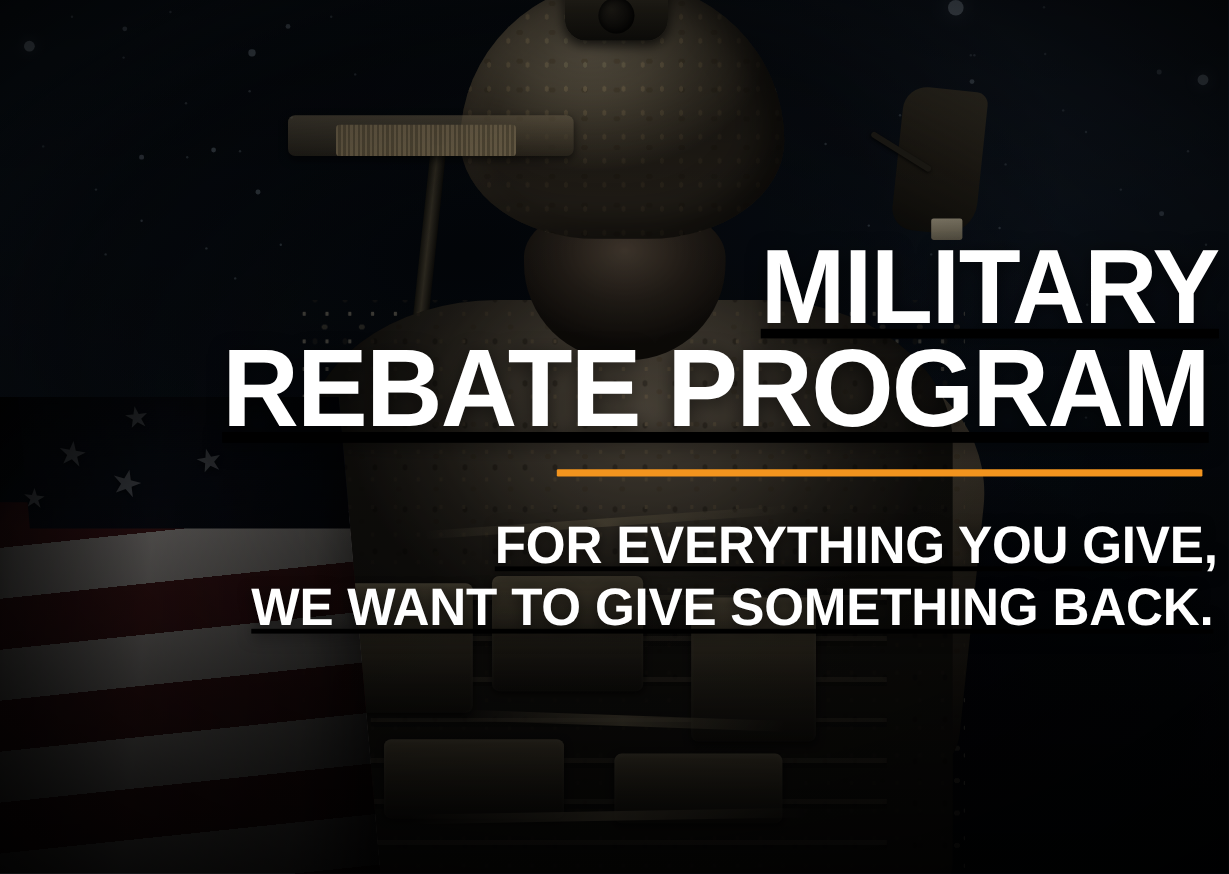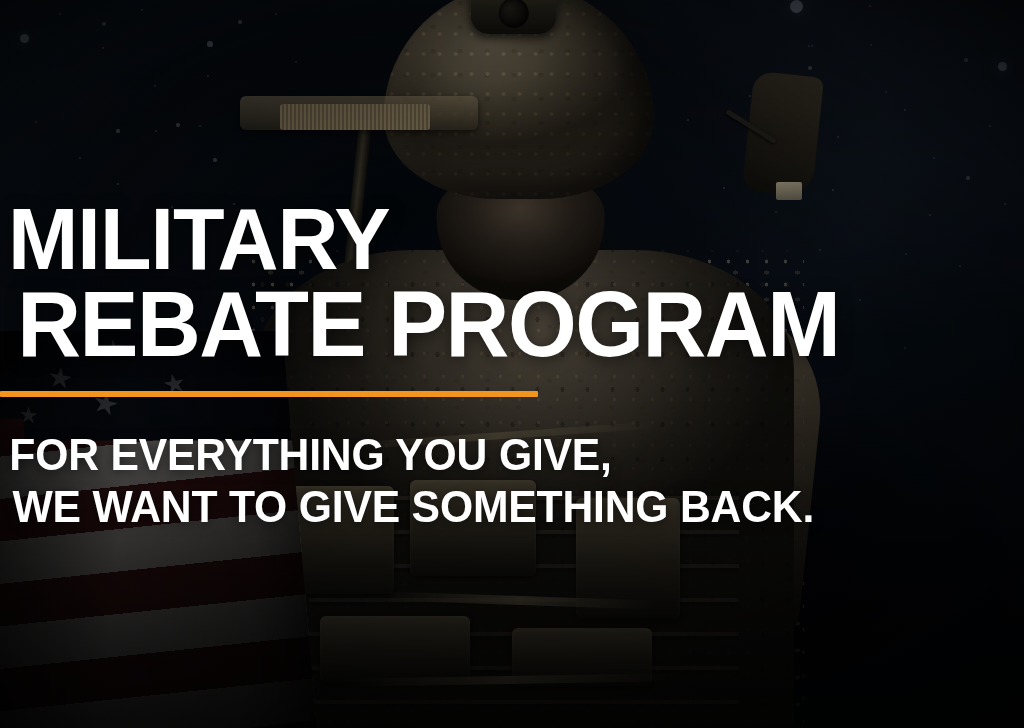--- a/index.html
+++ b/index.html
@@ -301,22 +301,23 @@
     background: rgba(0,0,0,.26);
     pointer-events: none;
   }
 
   
   .content {
     position: absolute;
     inset: 0;
     display: flex;
     flex-direction: column;
-    align-items: flex-start;
+    align-items: flex-end;
     pointer-events: none;
+    text-decoration: underline;
   }
   .headline {
     margin: 0;
     color: #ffffff;
     font-family: "Liberation Sans", sans-serif;
     font-weight: bold;
     font-size: 88px;
     line-height: .94;
     letter-spacing: -1px;
     text-align: center;

